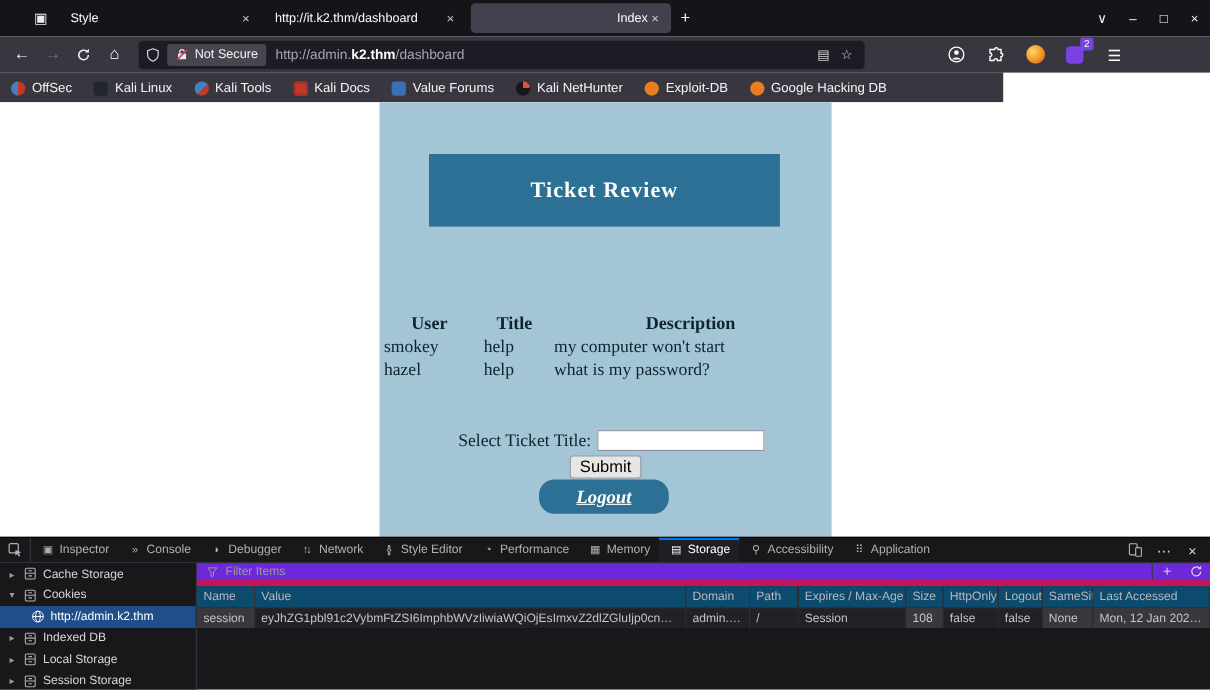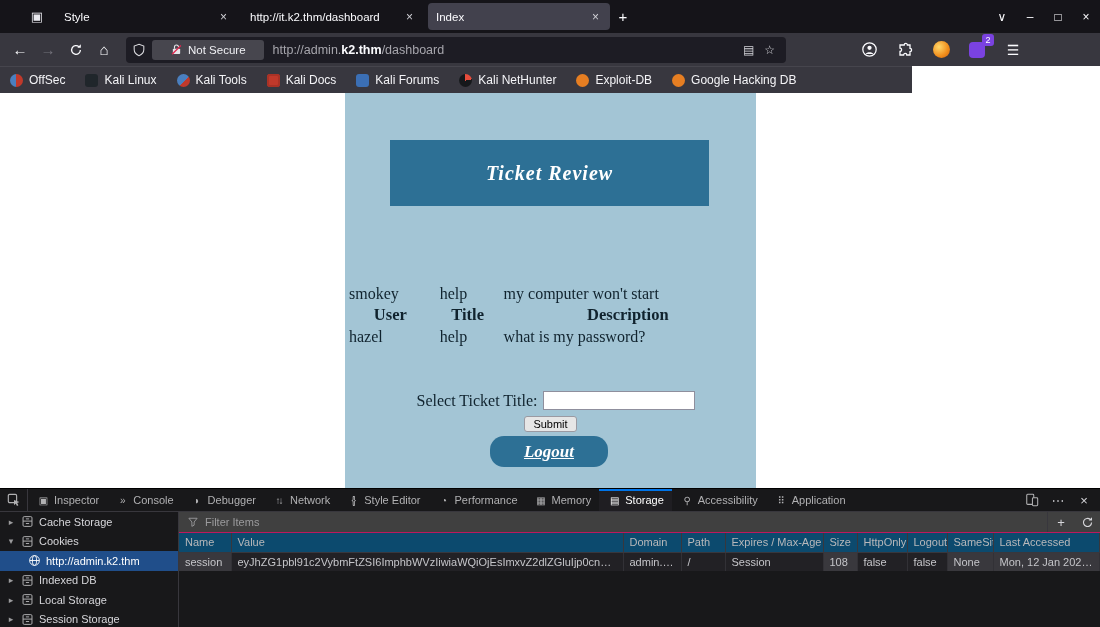--- a/index.html
+++ b/index.html
@@ -7,39 +7,39 @@
               font-family:"Liberation Sans", sans-serif; }
   .stage { position:relative; width:1100px; height:627px; }
 
   
   .tabbar { position:absolute; top:0; left:0; width:1100px; height:33px;
             background:#151419; display:flex; align-items:center; color:#fbfbfe; }
   .ffview { width:30px; height:26px; margin-left:22px; display:flex; align-items:center;
             justify-content:center; border-radius:4px; font-size:13px; color:#e9e9ef; }
   .tab { width:182px; height:27px; margin-left:4px; border-radius:4px; display:flex;
          align-items:center; padding:0 8px; font-size:11.5px; color:#fbfbfe; }
-  .tab.active { background:#42414d; }
+  .tab.active { background:#42414d;text-align:right; }
   .tab .t-title { flex:1; overflow:hidden; white-space:nowrap; text-overflow:ellipsis; }
   .tab .t-close { color:#d0d0d6; font-size:12px; padding:0 3px; }
   .newtab { width:26px; height:26px; display:flex; align-items:center; justify-content:center;
             font-size:15px; color:#fbfbfe; }
   .tb-spacer { flex:1; }
   .tb-btn { width:28px; height:26px; display:flex; align-items:center; justify-content:center;
             color:#fbfbfe; font-size:12px; }
 
   .navbar { position:absolute; top:33px; left:0; width:1100px; height:33px; background:#38373f;
             display:flex; align-items:center; padding:0 6px; }
   .nav-btn { width:28px; height:26px; display:flex; align-items:center; justify-content:center;
              color:#fbfbfe; font-size:15px; border-radius:4px; }
   .nav-btn.disabled { color:#74737c; }
   .urlbar { flex:0 0 660px; height:26px; margin-left:8px; background:#1d1c24; border-radius:4px;
             display:flex; align-items:center; padding:0 6px; color:#cfcfd4; }
   .urlbar svg { flex:none; }
   .chip { display:flex; align-items:center; gap:5px; background:#47464e; border-radius:3px;
-          height:20px; padding:0 18px; margin-left:6px; color:#f0f0f4; font-size:11.5px; }
+          height:20px; padding:0 7px; margin-left:6px; color:#f0f0f4; font-size:11.5px; }
   .url-text { margin-left:9px; font-size:12.5px; color:#a7a6ad; white-space:nowrap; }
   .url-text b { color:#fbfbfe; font-weight:bold; }
   .url-spacer { flex:1; }
   .fld-icon { color:#d3d3d8; font-size:12px; padding:0 5px; }
   .ext-zone { display:flex; align-items:center; margin-left:70px; gap:10px; }
   .icon-btn { width:26px; height:26px; display:flex; align-items:center; justify-content:center;
               position:relative; color:#fbfbfe; font-size:14px; }
   .foxy { width:17px; height:17px; border-radius:50%;
           background:radial-gradient(circle at 35% 35%, #ffd86b, #f08c1a 60%, #c85f12); }
   .purple-ext { width:16px; height:16px; border-radius:4px; background:#7a42e0; }
@@ -58,32 +58,32 @@
   .fav-4 { background:#3b6fb5; }
   .fav-5 { border-radius:50%; background:conic-gradient(#e74c3c 0 22%, #16181b 22% 100%); }
   .fav-6, .fav-7 { border-radius:50%; background:#e67e22; }
 
   
   .viewport { position:absolute; top:93px; left:0; width:1100px; height:395px; background:#fff; }
   .page-col { position:absolute; left:345px; top:0; width:411px; height:395px; background:#a3c5d5;
               font-family:"Liberation Serif", serif; color:#10232e; }
   .page-header { position:absolute; left:45px; top:47px; width:319px; height:66px; background:#2d7095;
                  display:flex; align-items:center; justify-content:center; }
-  .page-header span { color:#fff; font-weight:bold; font-style:italic; font-size:20px;
+  .page-header span { color:#fff; font-weight:bold; font-size:20px;
                       letter-spacing:1px; }
   .ticket-table { position:absolute; left:0; top:190px; width:411px; border-collapse:collapse;
                   font-size:16px; }
   .ticket-table th { font-weight:bold; text-align:center; padding:1px 4px; font-size:16.5px; }
   .ticket-table td { text-align:left; padding:1px 4px; line-height:19px; }
   .form-row { position:absolute; left:0; top:298px; width:422px; display:flex; align-items:center;
               justify-content:center; gap:6px; font-size:16px; }
   .form-row input { width:152px; height:19px; border:1px solid #8f8f9d; background:#fff;
                     font-size:13px; padding:0 3px; }
   .submit-row { position:absolute; left:0; top:321px; width:411px; text-align:center; }
-  .submit-btn { font-family:"Liberation Sans", sans-serif; font-size:11px; padding:1px 8px;
+  .submit-btn { font-family:"Liberation Sans", sans-serif; font-size:15px; padding:1px 8px;
                 background:#e6e6e6; border:1px solid #9a9aa2; border-radius:3px; color:#000; }
   .logout-btn { position:absolute; left:145px; top:343px; width:118px; height:31px; background:#2d7095;
                 border:none; border-radius:14px; display:flex; align-items:center; justify-content:center; }
   .logout-btn span { color:#fff; font-family:"Liberation Serif", serif; font-weight:bold;
                      font-style:italic; text-decoration:underline; font-size:17px; }
 
   
   .devtools { position:absolute; top:488px; left:0; width:1100px; height:139px; background:#18181a;
               color:#b1b1b3; font-size:11px; border-top:1px solid #000; }
   .dt-toolbar { height:23px; display:flex; align-items:stretch; border-bottom:1px solid #38373d; }
@@ -101,22 +101,22 @@
   .dt-body { position:relative; height:115px; display:flex; }
   .dt-side { width:179px; border-right:1px solid #38373d; background:#18181a; overflow:hidden; }
   .side-row { height:19.5px; display:flex; align-items:center; gap:5px; padding-left:6px;
               color:#d7d7db; white-space:nowrap; }
   .side-row .arrow { width:10px; color:#9b9b9d; font-size:9px; text-align:center; }
   .side-row.child { padding-left:28px; }
   .side-row.selected { background:#204e8a; color:#fff; }
   .side-row svg { flex:none; }
 
   .dt-main { flex:1; display:flex; flex-direction:column; }
-  .filter-row { height:21px; display:flex; align-items:center; border-bottom:1px solid #be185d;
-                padding-left:8px; background:#404040; }
+  .filter-row { height:21px; display:flex; align-items:center; border-bottom:6px solid #be185d;
+                padding-left:8px; background:#6d28d9; }
   .filter-row input { flex:1; background:transparent; border:none; outline:none; color:#d7d7db;
                       font-size:11px; margin-left:6px; height:100%; }
   .filter-row input::placeholder { color:#9b9b9d; }
   .filter-right { display:flex; align-items:center; border-left:1px solid #38373d; height:100%; }
   .filter-right .dt-rbtn { width:26px; }
 
   .cookie-table { border-collapse:collapse; table-layout:fixed; width:920px; font-size:11px; }
   .cookie-table th { height:19px; background:#0c4a6e; color:#b8b8ba; font-weight:normal;
                      text-align:left; padding:0 6px; border-right:1px solid #38373d;
                      border-bottom:1px solid #38373d; overflow:hidden; white-space:nowrap; }
@@ -215,21 +215,21 @@
     <span class="bm">
         <span class="fav fav-2"></span>
         <span>Kali Tools</span>
       </span>
     <span class="bm">
         <span class="fav fav-3"></span>
         <span>Kali Docs</span>
       </span>
     <span class="bm">
         <span class="fav fav-4"></span>
-        <span>Kali Forums</span>
+        <span>Value Forums</span>
       </span>
     <span class="bm">
         <span class="fav fav-5"></span>
         <span>Kali NetHunter</span>
       </span>
     <span class="bm">
         <span class="fav fav-6"></span>
         <span>Exploit-DB</span>
       </span>
     <span class="bm">
@@ -239,28 +239,28 @@
   </div>
 
   <div class="viewport">
     <div class="page-col">
       <div class="page-header">
         <span>Ticket Review</span>
       </div>
       <table class="ticket-table" align="center">
         <tbody>
             <tr>
+          <th>User</th>
+          <th>Title</th>
+          <th>Description</th>
+        </tr>
+        <tr>
           <td>smokey</td>
           <td>help</td>
           <td>my computer won't start</td>
-        </tr>
-        <tr>
-          <th>User</th>
-          <th>Title</th>
-          <th>Description</th>
         </tr>
         <tr>
           <td>hazel</td>
           <td>help</td>
           <td>what is my password?</td>
         </tr>
       </tbody>
         </table>
       <div class="form-row">
         <label>Select Ticket Title:</label>

